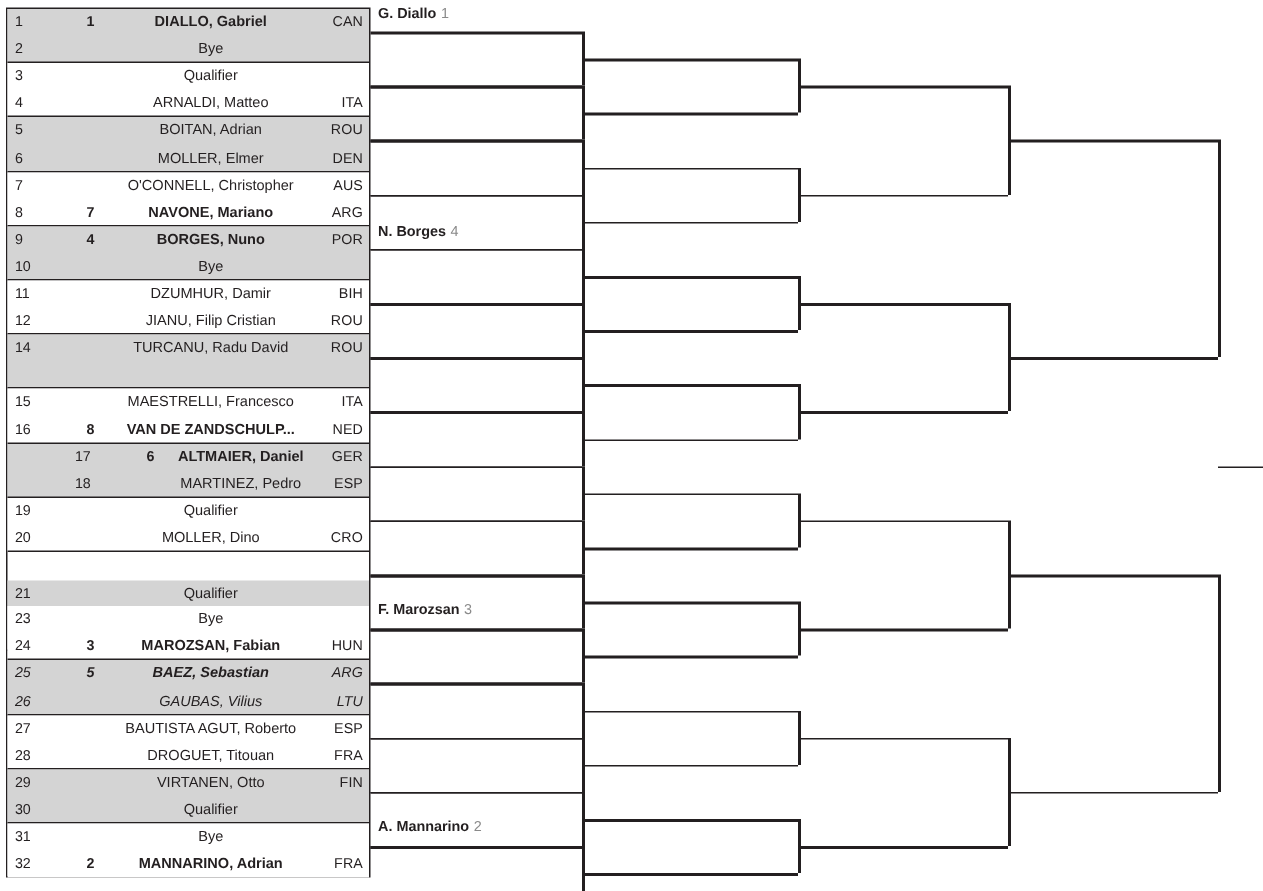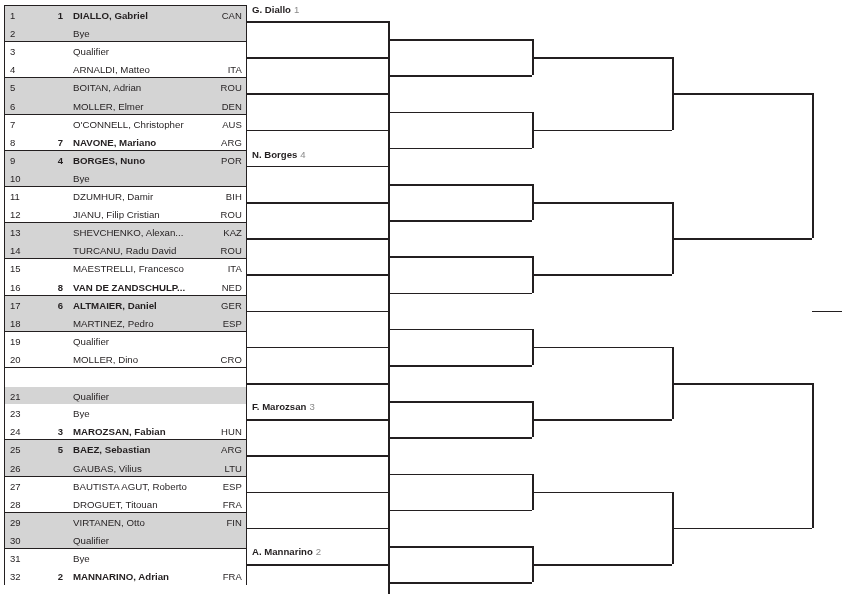--- a/index.html
+++ b/index.html
@@ -43,21 +43,21 @@
   .c-stat{
     position:absolute;left:24px;width:34px;top:50%;transform:translateY(-50%);
     font-size:9px;font-weight:bold;text-align:center;color:#231f20;margin-top:38px;
   }
   .c-seed{
     position:absolute;left:24px;width:34px;top:50%;transform:translateY(-50%);
     font-size:9.5px;font-weight:bold;text-align:right;color:#231f20;
   }
   .c-name{
     position:absolute;left:68px;right:38px;top:50%;transform:translateY(-50%);
-    font-size:9.7px;text-align:left;color:#231f20;
+    font-size:9.7px;text-align:center;color:#231f20;
     white-space:nowrap;overflow:hidden;
   }
   .c-name.bold{font-weight:bold;}
   .c-ctry{
     position:absolute;right:4px;top:50%;transform:translateY(-50%);
     font-size:9.5px;text-align:right;color:#231f20;
     letter-spacing:0.1px;
   }
 
   
@@ -151,45 +151,40 @@
         </div>
         <div class="row">
           <span class="c-num">12</span>
           <span class="c-stat">WC</span>
           <span class="c-name">JIANU, Filip Cristian</span>
           <span class="c-ctry">ROU</span>
         </div>
       </div>
       <div class="pair shaded" style="top: 217.2px; height: 36.2px;">
         <div class="row">
-          <span class="c-num">13</span>
-          <span class="c-name">SHEVCHENKO, Alexan...</span>
-          <span class="c-ctry">KAZ</span>
-        </div>
-        <div class="row">
           <span class="c-num">14</span>
           <span class="c-stat">WC</span>
           <span class="c-name">TURCANU, Radu David</span>
           <span class="c-ctry">ROU</span>
         </div>
       </div>
       <div class="pair plain" style="top: 253.4px; height: 36.2px;">
         <div class="row">
           <span class="c-num">15</span>
           <span class="c-name">MAESTRELLI, Francesco</span>
           <span class="c-ctry">ITA</span>
         </div>
         <div class="row">
           <span class="c-num">16</span>
           <span class="c-seed">8</span>
           <span class="c-name bold">VAN DE ZANDSCHULP...</span>
           <span class="c-ctry">NED</span>
         </div>
       </div>
-      <div class="pair shaded" style="top: 289.6px; height: 36.2px;">
+      <div class="pair shaded" style="top: 289.6px; height: 36.2px; padding-left: 40px;">
         <div class="row">
           <span class="c-num">17</span>
           <span class="c-seed">6</span>
           <span class="c-name bold">ALTMAIER, Daniel</span>
           <span class="c-ctry">GER</span>
         </div>
         <div class="row">
           <span class="c-num">18</span>
           <span class="c-name">MARTINEZ, Pedro</span>
           <span class="c-ctry">ESP</span>
@@ -217,21 +212,21 @@
           <span class="c-num">23</span>
           <span class="c-name">Bye</span>
         </div>
         <div class="row">
           <span class="c-num">24</span>
           <span class="c-seed">3</span>
           <span class="c-name bold">MAROZSAN, Fabian</span>
           <span class="c-ctry">HUN</span>
         </div>
       </div>
-      <div class="pair shaded" style="top: 434.4px; height: 36.2px;">
+      <div class="pair shaded" style="top: 434.4px; height: 36.2px; font-style: italic;">
         <div class="row">
           <span class="c-num">25</span>
           <span class="c-seed">5</span>
           <span class="c-name bold">BAEZ, Sebastian</span>
           <span class="c-ctry">ARG</span>
         </div>
         <div class="row">
           <span class="c-num">26</span>
           <span class="c-name">GAUBAS, Vilius</span>
           <span class="c-ctry">LTU</span>

